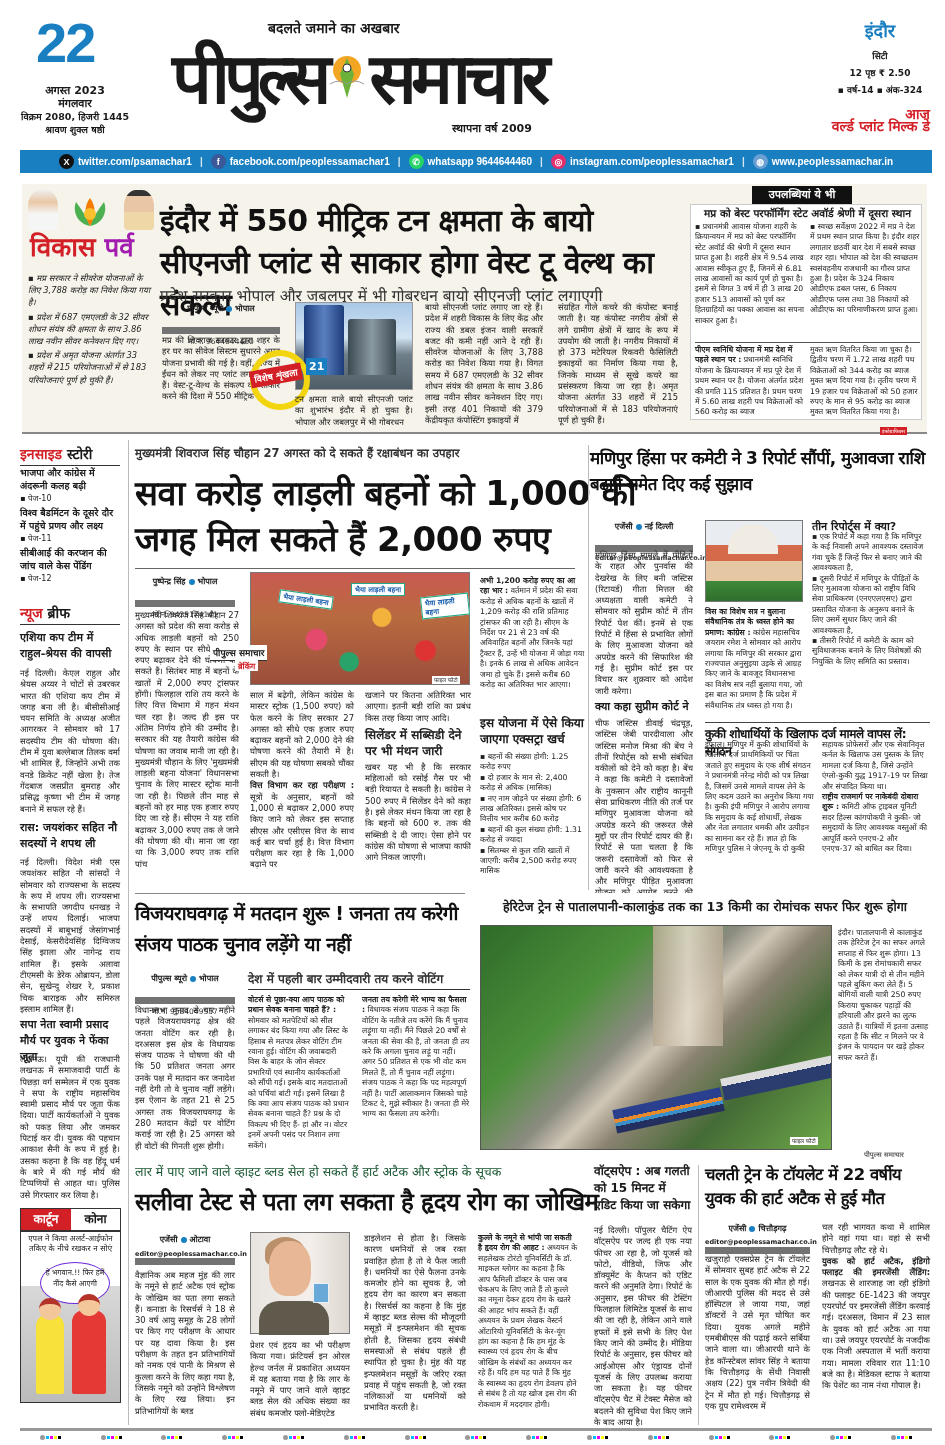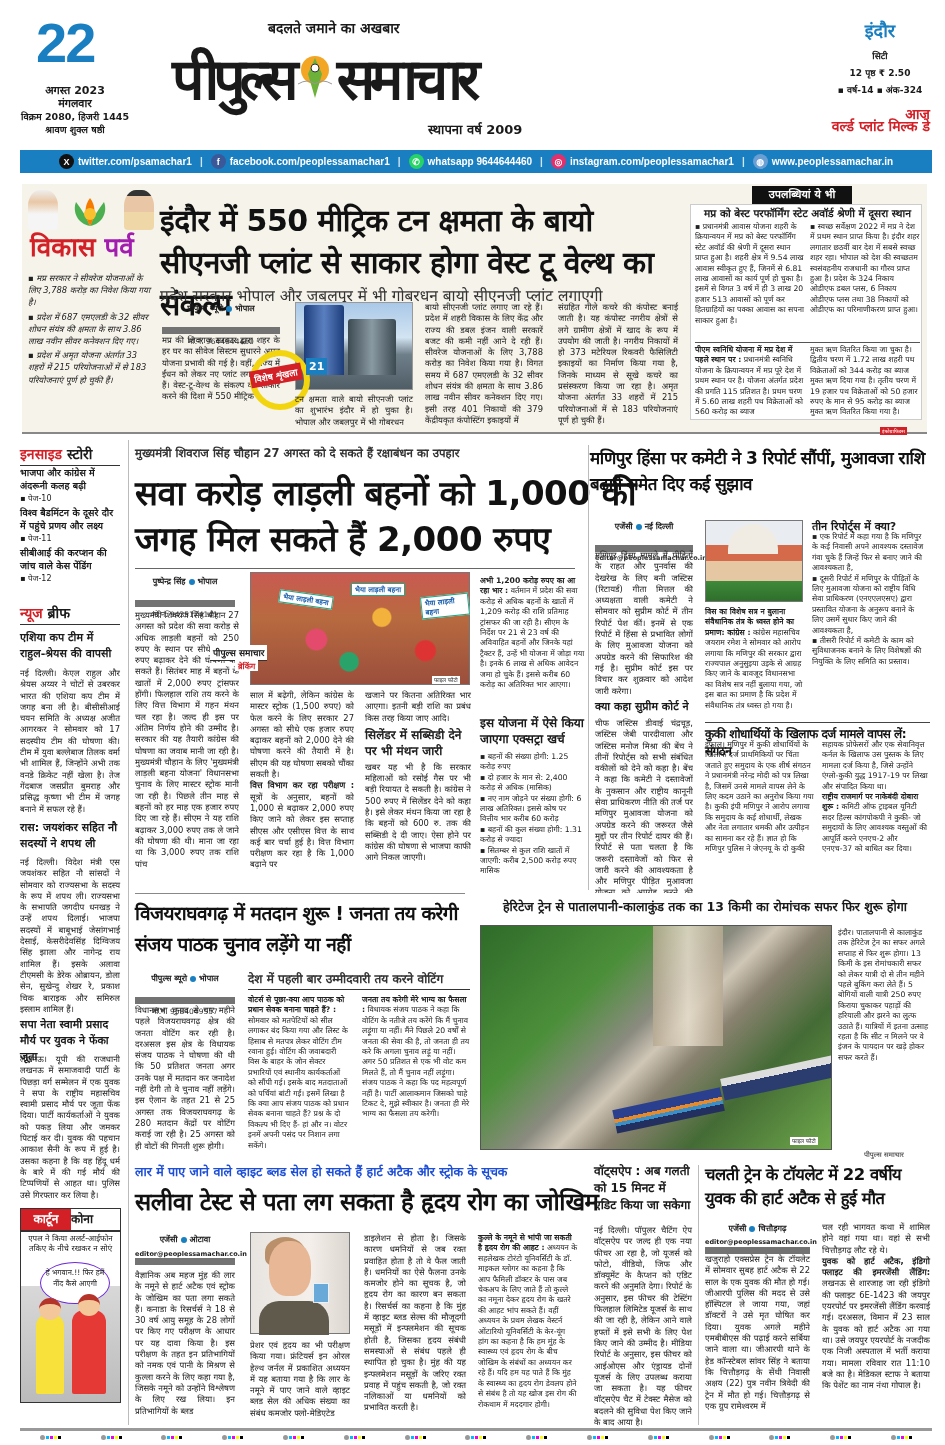--- a/index.html
+++ b/index.html
@@ -10,22 +10,22 @@
 .byline{text-align:center;font-size:8px;border-bottom:7px solid #737373;padding-bottom:14px;font-weight:bold}
 .mob{text-align:center;font-size:7.5px;padding-top:2px;color:#333}
 .dot{display:inline-block;width:6px;height:6px;border-radius:50%;background:#1a7fc1;margin:0 3px;vertical-align:middle}
 .red{color:#d32027}
 .bul::before{content:"▪ ";}
 
 #date-num{left:36px;top:14px;font-size:56px;font-weight:bold;color:#1a7fc1;font-family:"Liberation Sans",sans-serif;letter-spacing:-2px;line-height:58px}
 #date-meta{left:20px;top:84px;width:110px;text-align:center;font-size:9.5px;line-height:13px;font-weight:bold}
 #tagline{left:268px;top:18px;font-size:14px;font-weight:bold}
 #logo{left:172px;top:36px;width:460px;height:86px}
-#logo .w{font-size:57px;font-weight:900;line-height:86px;font-family:"DejaVu Sans",sans-serif;letter-spacing:-6px;display:inline-block}
-#est{left:428px;top:120px;font-size:13px;font-weight:bold}
+#logo .w{font-size:70px;font-weight:900;line-height:86px;font-family:"DejaVu Sans",sans-serif;letter-spacing:-6px;display:inline-block}
+#est{left:452px;top:120px;font-size:11px;font-weight:bold}
 #city{left:830px;top:18px;width:100px;text-align:center;font-size:18px;font-weight:bold;color:#1a7fc1}
 #edition{left:830px;top:48px;width:100px;text-align:center;font-size:9px;font-weight:bold;line-height:17px}
 #today{left:830px;top:108px;width:100px;text-align:right;font-size:14px;font-weight:bold;color:#d32027;line-height:12px}
 #social{left:20px;top:150px;width:912px;height:23px;background:#1a7fc1;color:#fff;font-size:10px;display:flex;align-items:center;justify-content:center;gap:8px;font-family:"Liberation Sans",sans-serif;font-weight:bold}
 .si{display:inline-flex;align-items:center;gap:4px}
 .sic{width:15px;height:15px;border-radius:50%;display:inline-flex;align-items:center;justify-content:center;font-size:9px;color:#fff}
 .sep{opacity:.8}
 
 #top-box{left:22px;top:184px;width:905px;height:250px;background:#f6f3ea;border-bottom:2px solid #888}
 #vikas{left:26px;top:188px;width:128px;height:243px}
@@ -61,21 +61,21 @@
 .ins-page{font-size:8px;margin-bottom:3px}
 #nb-head{left:20px;top:603px;font-size:14px;font-weight:bold;width:100px;border-bottom:1px solid #333;padding-bottom:2px}
 #nb1-head{left:20px;top:630px;width:100px;font-size:11px;font-weight:bold;line-height:16px}
 #nb1-text{left:20px;top:668px;width:100px}
 #nb2-head{left:20px;top:820px;width:100px;font-size:11px;font-weight:bold;line-height:16px}
 #nb2-text{left:20px;top:857px;width:100px}
 #nb3-head{left:20px;top:1017px;width:100px;font-size:11px;font-weight:bold;line-height:16px}
 #nb3-text{left:20px;top:1054px;width:100px}
 #cartoon-head{left:20px;top:1208px;width:101px;height:23px;border:1px solid #333;display:flex}
 #cartoon-head .a{background:#d32027;color:#fff;font-size:12px;font-weight:bold;width:50px;text-align:center;line-height:21px}
-#cartoon-head .b{font-size:12px;font-weight:bold;flex:1;text-align:left;line-height:21px}
+#cartoon-head .b{font-size:12px;font-weight:bold;flex:1;text-align:center;line-height:21px}
 #cartoon{left:20px;top:1231px;width:101px;height:172px;border:1px solid #333;background:linear-gradient(180deg,#fff 0%,#fff 32%,#d8d8d8 32%,#bbb 100%)}
 #cartoon-cap{left:22px;top:1234px;width:97px;font-size:8px;text-align:center;line-height:10px}
 #cartoon-bubble{left:40px;top:1262px;width:70px;height:42px;border:1px solid #6d28d9;border-radius:50%;background:#fff;font-size:7.5px;text-align:center;line-height:11px;padding-top:4px}
 #char1{left:36px;top:1314px;width:28px;height:80px;background:#f7e13a;border-radius:12px 12px 2px 2px}
 #char2{left:72px;top:1310px;width:34px;height:84px;background:#e53935;border-radius:12px 12px 2px 2px}
 .face{position:absolute;top:-16px;left:3px;width:22px;height:22px;border-radius:50%;background:#f3c79a;border-top:6px solid #b5342a}
 
 #ladli-kicker{left:135px;top:445px;width:520px;font-size:11.5px;font-weight:bold;color:#333}
 #ladli-head{left:135px;top:470px;width:520px;font-size:34px;line-height:46px}
 #ladli-rule{left:135px;top:568px;width:440px;border-top:1.5px solid #666}
@@ -118,21 +118,21 @@
 #her-head{left:480px;top:898px;width:450px;font-size:12.5px;font-weight:bold;text-align:center}
 #her-img{left:480px;top:925px;width:352px;height:225px;overflow:hidden;background:linear-gradient(135deg,#2f6b2a 0%,#4c8f3a 30%,#8b8b80 45%,#cfc6b6 52%,#8a8270 60%,#446b35 75%,#6ea84a 100%);border:1px solid #555}
 #fall{position:absolute;left:172px;top:0;width:70px;height:120px;background:linear-gradient(90deg,#b7aa93,#e6dccb,#b7aa93);opacity:.85}
 #train{position:absolute;left:130px;top:150px;width:250px;height:30px;transform:rotate(-12deg)}
 #loco{position:absolute;left:0;top:8px;width:110px;height:24px;background:linear-gradient(180deg,#2b3f8f 0 40%,#e68a2e 40% 55%,#3a8fc8 55% 70%,#23305f 70%)}
 #coach{position:absolute;left:112px;top:0;width:140px;height:22px;background:linear-gradient(180deg,#ddd 0 35%,#2b3c6f 35%)}
 #her-credit{left:790px;top:1137px;font-size:5.5px;background:#fff;padding:0 2px}
 #her-text{left:838px;top:928px;width:92px}
 #her-ps{left:838px;top:1150px;width:92px;font-size:7px;text-align:center}
 
-#sal-kicker{left:135px;top:1163px;width:440px;font-size:12.5px;font-weight:bold;color:#1d4ed8}
+#sal-kicker{left:135px;top:1163px;width:440px;font-size:12.5px;font-weight:normal;color:#14532d}
 #sal-head{left:135px;top:1185px;width:470px;font-size:24px;line-height:34px}
 #sal-byline{left:135px;top:1233px;width:100px}
 #sal-email{left:135px;top:1250px;width:100px;font-size:6.5px;text-align:center;font-weight:bold}
 #sal-c1{left:135px;top:1270px;width:100px}
 #sal-img{left:250px;top:1232px;width:100px;height:102px;background:linear-gradient(90deg,#e8e4e0 0%,#f4efea 60%,#dcd6d0 100%);border:1px solid #777}
 #sal-face{position:absolute;left:18px;top:8px;width:42px;height:55px;background:#e8b896;border-radius:45% 45% 40% 40%}
 #sal-hair{position:absolute;left:14px;top:4px;width:40px;height:30px;background:#b9906a;border-radius:50% 50% 10% 30%}
 #sal-top{position:absolute;left:8px;top:68px;width:70px;height:34px;background:#5f5a4c;border-radius:20px 20px 0 0}
 #sal-cup{position:absolute;left:62px;top:50px;width:16px;height:20px;background:#5ba3d8;border:1px solid #eaf3fa;opacity:.9}
 #sal-c2{left:250px;top:1340px;width:100px}

